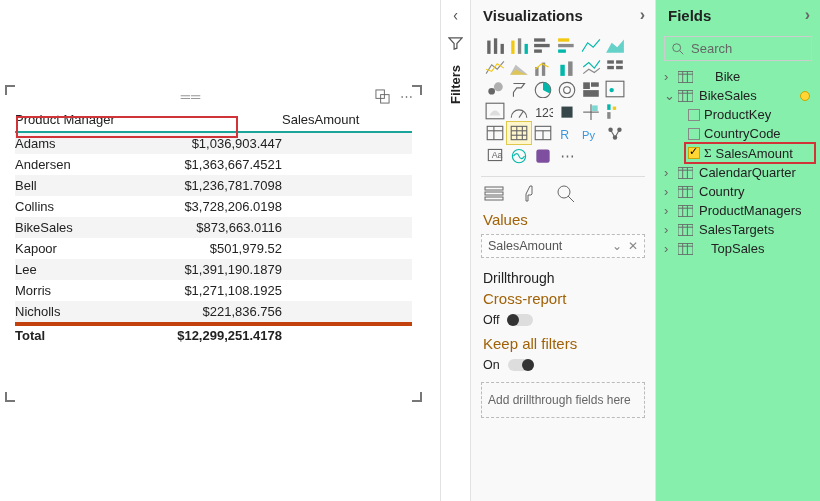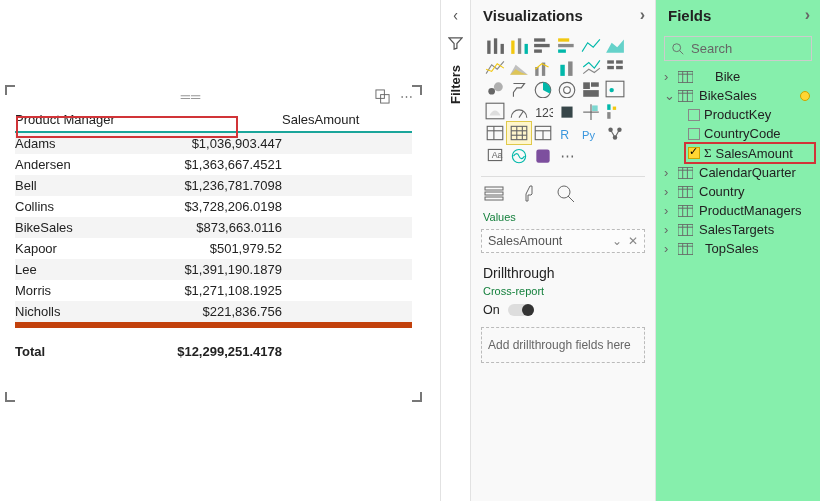--- a/index.html
+++ b/index.html
@@ -20,42 +20,42 @@
   .table { width: 100%; padding: 2px 8px 6px 8px; }
   .thead { display:flex; border-bottom: 2px solid #1aa59a; padding: 4px 0; justify-content: space-between; }
   .thead-highlight { position:absolute; top:29px; left:9px; width:222px; height:22px; border:2px solid #d13438; pointer-events:none;}
   .th { font-size:13px; color:#222; }
   .th1 { width: 140px; }
   .th2 { width: 130px; text-align:left; }
   .trow { display:flex; height:21px; align-items:center; font-size:13px;}
   .trow:nth-child(odd){ background:#f4f4f4;}
   .td1 { width:140px; }
   .td2 { flex:1; text-align:right; padding-right:130px;}
-  .tfoot { display:flex; border-top:6px solid #c2410c; padding-top:16px; font-weight:700;}
+  .tfoot { display:flex; border-top:4px solid #c2410c; padding-top:2px; font-weight:700;}
   .tfoot .td1 { font-weight:700;}
   .tfoot .td2 { font-weight:700;}
 
   .filters-rail { width: 30px; border-left:1px solid #e2e2e2; display:flex; flex-direction:column; align-items:center; padding-top:8px; gap:10px;}
   .filters-rail .chev { transform: rotate(180deg) scaleX(.9); font-size:16px; color:#555;}
   .filters-rail .vlabel { writing-mode: vertical-rl; transform: rotate(180deg); font-size:13px; font-weight:600; color:#222; margin-top:4px;}
 
   .panel { border-left:1px solid #e2e2e2; background:#f9f9f9; display:flex; flex-direction:column; }
   .viz-panel { width: 185px; }
   .fields-panel { width: 165px; background:#86efac;}
   .panel-header { display:flex; justify-content:space-between; align-items:center; padding:6px 10px 6px 12px; font-size:15px; font-weight:600; color:#222;}
   .panel-header span.arrow { color:#666; font-size:16px; }
 
   .viz-gallery { display:grid; grid-template-columns: repeat(6, 24px); padding:4px 4px 6px 12px; }
   .viz-thumb { width:24px; height:22px; display:flex; align-items:center; justify-content:center; }
   .viz-thumb svg { width:20px; height:18px; }
   .viz-thumb.sel { background:#fff6cc; outline:1px solid #e0c94a;}
   .viz-sep { height:1px; background:#ddd; margin:4px 10px;}
   .viz-tabs { display:flex; gap:14px; padding:2px 12px;}
   .viz-tabs svg { width:22px; height:20px; stroke:#666; fill:none;}
-  .section-label { padding:6px 12px 4px 12px; font-size:11px; color:#15803d;}
+  .section-label { padding:6px 12px 4px 12px; font-size:15px; color:#a16207;}
   .field-well { margin:2px 10px; border:1px dashed #bbb; padding:4px 6px; font-size:12.5px; color:#555; background:#fcfcfc; display:flex; justify-content:space-between; align-items:center;}
   .field-well .xsmall { font-size:12px; color:#888; display:flex; gap:6px;}
   .drill-title { padding:10px 12px 4px 12px; font-size:14px; font-weight:400;}
   .toggle-row { display:flex; align-items:center; gap:8px; padding:2px 12px; font-size:12.5px;}
   .toggle { width:26px; height:12px; border-radius:6px; background:#ddd; position:relative; display:inline-block;}
   .toggle .knob { width:12px; height:12px; border-radius:50%; background:#333; position:absolute; top:0; }
   .toggle.off .knob { left:0;}
   .toggle.on .knob { right:0;}
   .drill-drop { margin:8px 10px; border:1px dashed #bbb; padding:10px 6px; font-size:12px; color:#666; text-align:left;}
 
@@ -395,20 +395,27 @@
     <div class="field-well">
       <span>SalesAmount</span>
       <span class="xsmall">
         <span>⌄</span>
         <span>✕</span>
       </span>
     </div>
     <div class="drill-title">Drillthrough</div>
     <div class="section-label" style="padding-top:0">Cross-report</div>
     <div class="toggle-row">
+      <span>Off</span>
+      <span class="toggle off">
+          <span class="knob"></span>
+        </span>
+    </div>
+    <div class="section-label">Keep all filters</div>
+    <div class="toggle-row">
       <span>On</span>
       <span class="toggle on">
           <span class="knob"></span>
         </span>
     </div>
     <div class="drill-drop">Add drillthrough fields here</div>
   </div>
 
   <div class="panel fields-panel">
     <div class="panel-header">
@@ -501,17 +508,17 @@
           <span style="margin-left:2px;">SalesTargets</span>
         </div>
         <div class="tree-item">
           <span class="tree-caret">›</span>
           <svg class="tbl-ico" viewBox="0 0 16 12">
             <rect x="0" y="0" width="16" height="12" fill="none" stroke="#666"></rect>
             <line x1="0" y1="3" x2="16" y2="3" stroke="#666"></line>
             <line x1="5" y1="0" x2="5" y2="12" stroke="#666"></line>
             <line x1="10" y1="0" x2="10" y2="12" stroke="#666"></line>
           </svg>
-          <span style="margin-left:8px;">TopSales</span>
+          <span style="margin-left:14px;">TopSales</span>
         </div>
       </div>
   </div>
 </div>
 
 </body></html>

